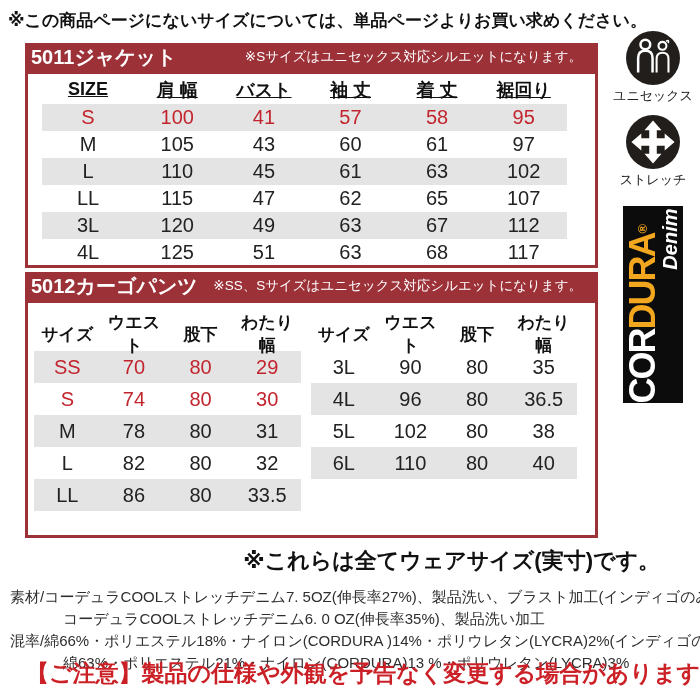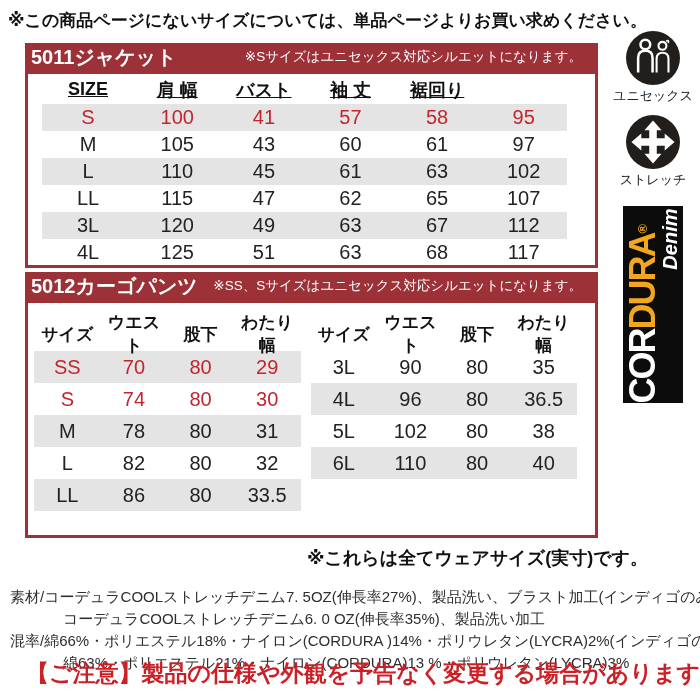--- a/index.html
+++ b/index.html
@@ -32,21 +32,21 @@
   .phead{display:grid;grid-template-columns:repeat(4,1fr);height:40px;align-items:center;
          text-align:center;font-size:17px;font-weight:bold;color:#111;}
   .prows .row{display:grid;grid-template-columns:repeat(4,1fr);height:32px;
               align-items:center;text-align:center;font-size:20px;color:#222;}
   .prows-odd .row:nth-child(odd){background:#e4e4e4;}
   .prows-even .row:nth-child(even){background:#e4e4e4;}
 
   .hl{color:#c2252e;}
   .hl .cell{color:#c2252e;}
 
-  .wear-note{position:absolute;top:546px;right:52px;font-size:18px;font-weight:bold;
+  .wear-note{position:absolute;top:546px;right:40px;font-size:22px;font-weight:bold;
              color:#111;white-space:nowrap;}
 
   .materials{position:absolute;top:586px;left:10px;font-size:15px;color:#2e2e2e;
              line-height:22px;white-space:nowrap;}
   .materials .indent{padding-left:53px;}
 
   .caution{position:absolute;top:658px;left:26px;font-size:23px;font-weight:bold;
            color:#cc2027;white-space:nowrap;}
 
   
@@ -79,20 +79,21 @@
     <span class="band-title">5011ジャケット</span>
     <span class="band-note">※Sサイズはユニセックス対応シルエットになります。</span>
   </div>
 
   <div class="box jbox">
     <div class="jhead">
       <span>SIZE</span>
       <span>肩 幅</span>
       <span>バスト</span>
       <span>袖 丈</span>
+      <span>着 丈</span>
       <span>裾回り</span>
     </div>
     <div class="jrows">
       <div class="row hl">
         <span class="cell">S</span>
         <span class="cell">100</span>
         <span class="cell">41</span>
         <span class="cell">57</span>
         <span class="cell">58</span>
         <span class="cell">95</span>

